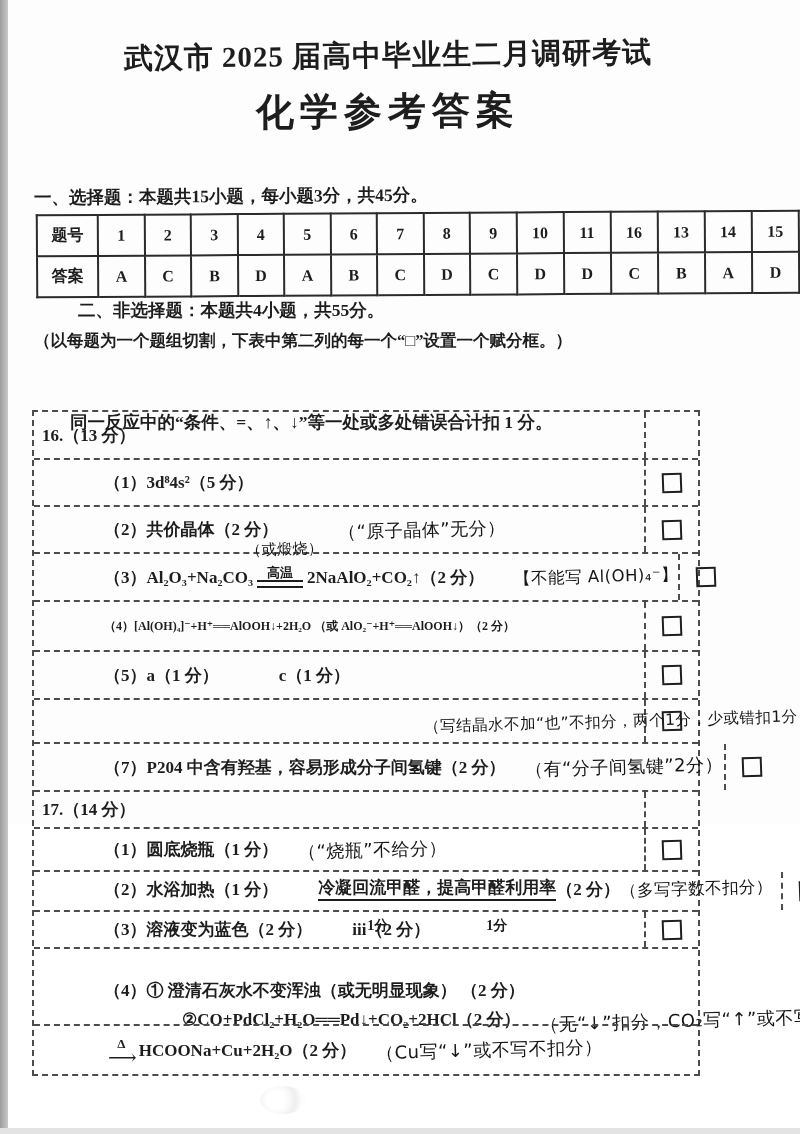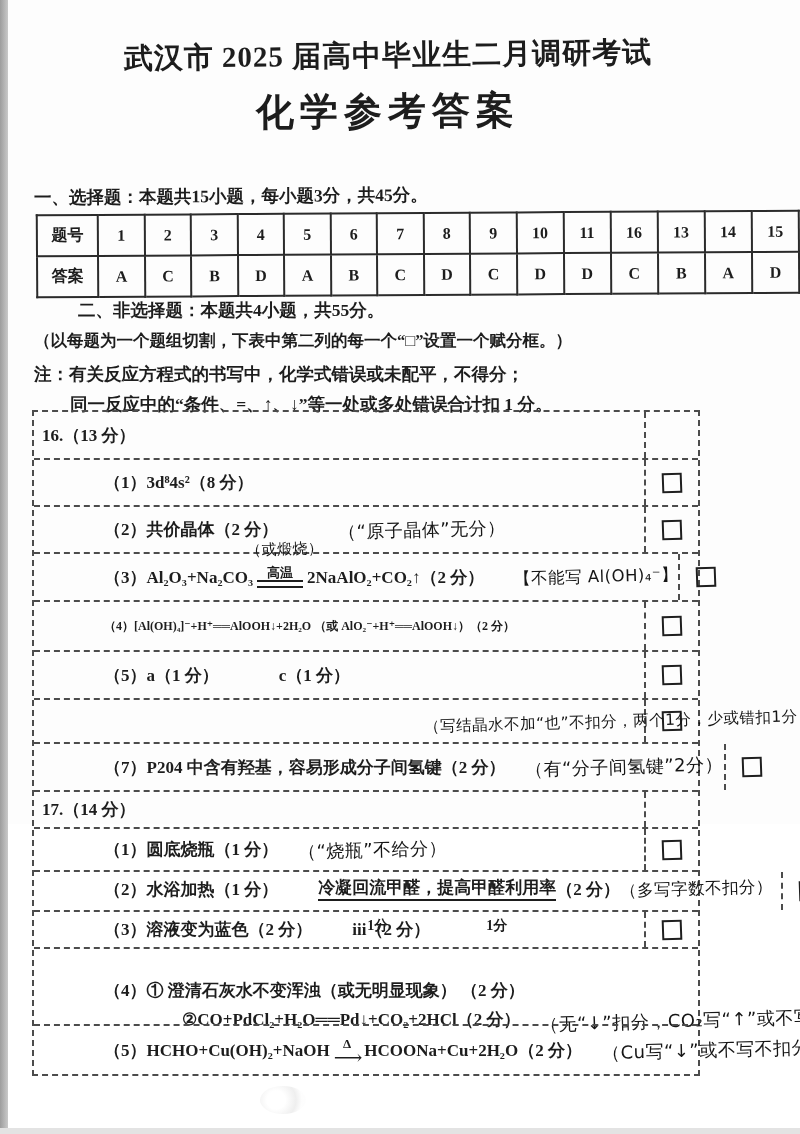--- a/index.html
+++ b/index.html
@@ -16,21 +16,21 @@
     background:radial-gradient(circle at 35% 50%, #ffffff 28%, #ededed 60%, #fdfdfd 78%);opacity:.9;}
 
   .title{position:absolute;left:0;width:760px;text-align:center;font-weight:700;}
   #main-title{top:36px;font-size:29px;letter-spacing:1px;transform:rotate(-0.7deg);}
   #sub-title{top:86px;font-size:38px;letter-spacing:6px;transform:rotate(-0.5deg);}
   .sec-head{position:absolute;left:26px;font-size:17.5px;font-weight:700;}
   #sec1-head{top:184px;transform:rotate(-0.4deg);}
   #sec2-head{top:298px;margin-left:44px;}
   #sec2-paren{top:330px;font-size:16.5px;}
   #note-line1{top:362px;}
-  #note-line2{top:392px;left:62px;}
+  #note-line2{top:410px;left:62px;}
 
   table.ans{position:absolute;left:28px;top:212px;border-collapse:collapse;transform:rotate(-0.35deg);}
   table.ans td{
     border:2px solid #2b2b2b;width:40px;height:31px;text-align:center;
     font-size:16px;font-weight:700;padding:4px;
   }
   table.ans td.lab{width:56px;font-size:16px;}
 
   .abox{
     position:absolute;left:24px;top:410px;width:668px;
@@ -113,32 +113,31 @@
       <td>C</td>
       <td>B</td>
       <td>A</td>
       <td>D</td>
     </tr>
   </tbody>
     </table>
 
   <div class="sec-head" id="sec2-head">二、非选择题：本题共4小题，共55分。</div>
   <div class="sec-head" id="sec2-paren">（以每题为一个题组切割，下表中第二列的每一个“□”设置一个赋分框。）</div>
-  <div class="sec-head" id="note-line1">注：有关反应方程式的书写中，化学式错误或未配平，不得分；</div>
   <div class="sec-head" id="note-line2">同一反应中的“条件、=、↑、↓”等一处或多处错误合计扣 1 分。</div>
 
   <div class="abox">
 
     <div class="row" style="height:46px;">
       <div class="cell head">16.（13 分）</div>
       <div class="score"></div>
     </div>
 
     <div class="row" style="height:47px;">
-      <div class="cell">（1）3d⁸4s²（8 分）</div>
+      <div class="cell">（1）3d⁸4s²（5 分）</div>
       <div class="score">
           <span class="cb"></span>
         </div>
     </div>
 
     <div class="row" style="height:47px;">
       <div class="cell">
         <span>（2）共价晶体（2 分）</span>
         <span class="hand big gap60">（“原子晶体”无分）</span>
       </div>
@@ -249,21 +248,20 @@
         <span class="l2">
           <span>②CO+PdCl₂+H₂O══Pd↓+CO₂+2HCl（2 分）</span>
           <span class="hand big gap20">（无“↓”扣分，CO₂写“↑”或不写不扣分）</span>
         </span>
       </div>
 
     </div>
 
     <div class="row" style="height:50px;">
       <div class="cell">
-        <span>（5）HCHO+Cu(OH)₂+NaOH</span>
         <span class="eq-cond">
           <span class="ct">Δ</span>
           <span class="arr">⟶</span>
         </span>
         <span>HCOONa+Cu+2H₂O（2 分）</span>
         <span class="hand big gap20">（Cu写“↓”或不写不扣分）</span>
       </div>
 
     </div>
 

